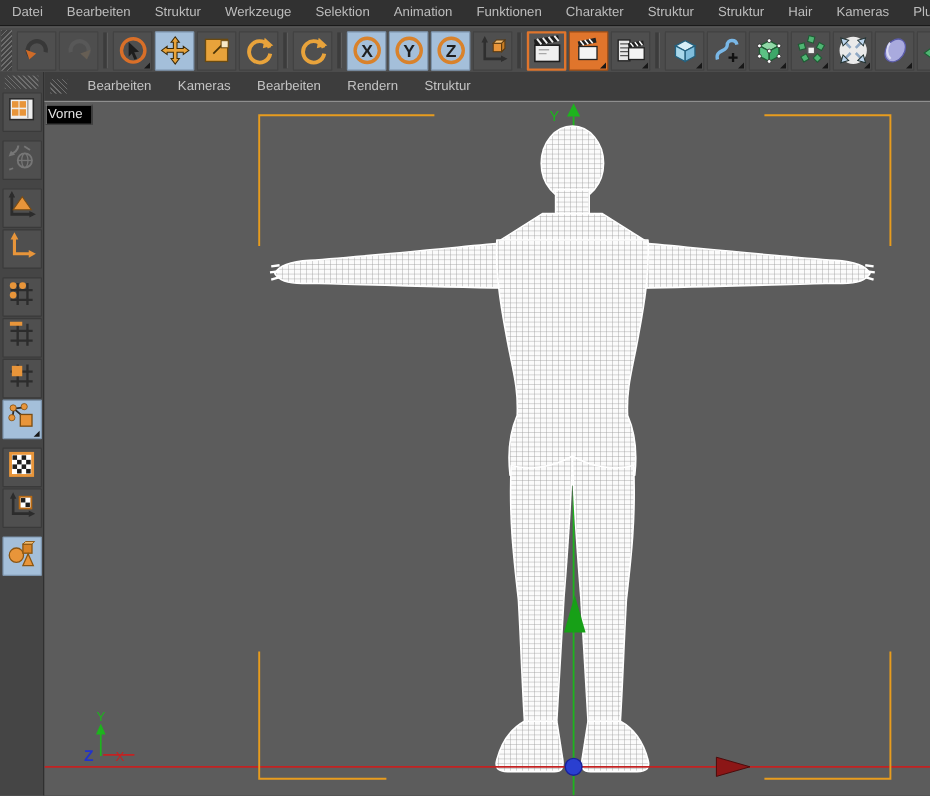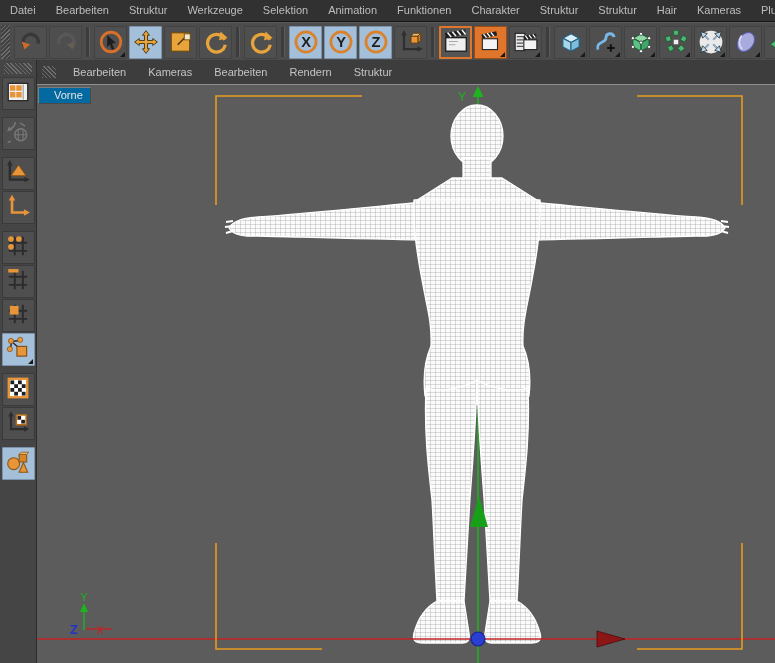--- a/index.html
+++ b/index.html
@@ -68,22 +68,22 @@
     background:#3d3d3d;border-bottom:1px solid #8f8f8f;
     display:flex;align-items:center;box-sizing:border-box;
   }
   #vp-menubar .hatch-sm{
     width:14px;height:12px;margin:0 6px 0 5px;flex:none;
     background:repeating-linear-gradient(45deg,#6e6e6e 0 1px,#3d3d3d 1px 3px);
   }
   #vp-menubar .vmitem{color:#c4c4c4;font-size:11px;padding:0 11px;line-height:24px;cursor:default;white-space:nowrap;}
   #view-label{
     position:absolute;left:1px;top:27px;z-index:3;
-    background:#0369a1;color:#e4e4e4;font-size:11px;
-    padding:1px 7px 2px 15px;border:1px solid #7e7e7e;border-right-color:#4a4a4a;border-bottom-color:#4a4a4a;
+    background:#000000;color:#e4e4e4;font-size:11px;
+    padding:1px 7px 2px 1px;border:1px solid #7e7e7e;border-right-color:#4a4a4a;border-bottom-color:#4a4a4a;
   }
   #vp-svg{position:absolute;left:0;top:25px;}
 </style>
 </head>
 <body>
 
 <div id="menubar">
     <span class="mitem">Datei</span>
     <span class="mitem">Bearbeiten</span>
     <span class="mitem">Struktur</span>

